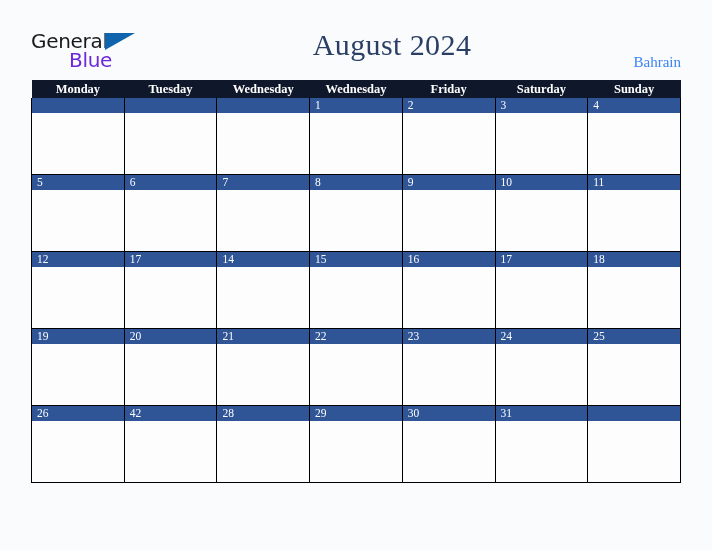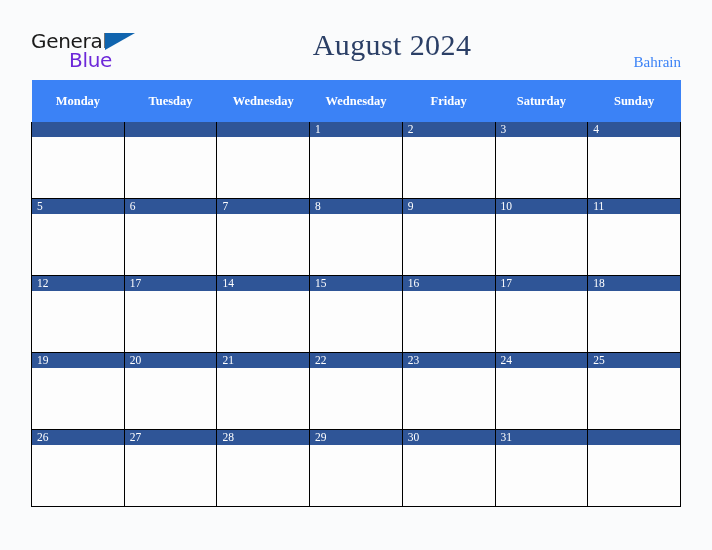--- a/index.html
+++ b/index.html
@@ -95,27 +95,27 @@
   .calendar {
     position: absolute;
     left: 31px;
     top: 80px;
     width: 650px;
     border-collapse: collapse;
     table-layout: fixed;
   }
 
   .calendar th {
-    background: #3b82f6;
+    background: #0f172a;
     color: #ffffff;
     font-family: "Liberation Serif", serif;
     font-size: 12.5px;
     font-weight: bold;
     height: 18px;
-    padding: 12px;
+    padding: 0;
     text-align: center;
     border: none;
   }
 
   .calendar td {
     padding: 0;
     vertical-align: top;
     border-left: 1px solid #000000;
     border-right: 1px solid #000000;
     border-bottom: 1px solid #000000;
@@ -291,21 +291,21 @@
             <span class="daynum">25</span>
             <span class="daybody"></span>
           </td>
       </tr>
       <tr>
         <td>
             <span class="daynum">26</span>
             <span class="daybody"></span>
           </td>
         <td>
-            <span class="daynum">27</span>
+            <span class="daynum">42</span>
             <span class="daybody"></span>
           </td>
         <td>
             <span class="daynum">28</span>
             <span class="daybody"></span>
           </td>
         <td>
             <span class="daynum">29</span>
             <span class="daybody"></span>
           </td>

